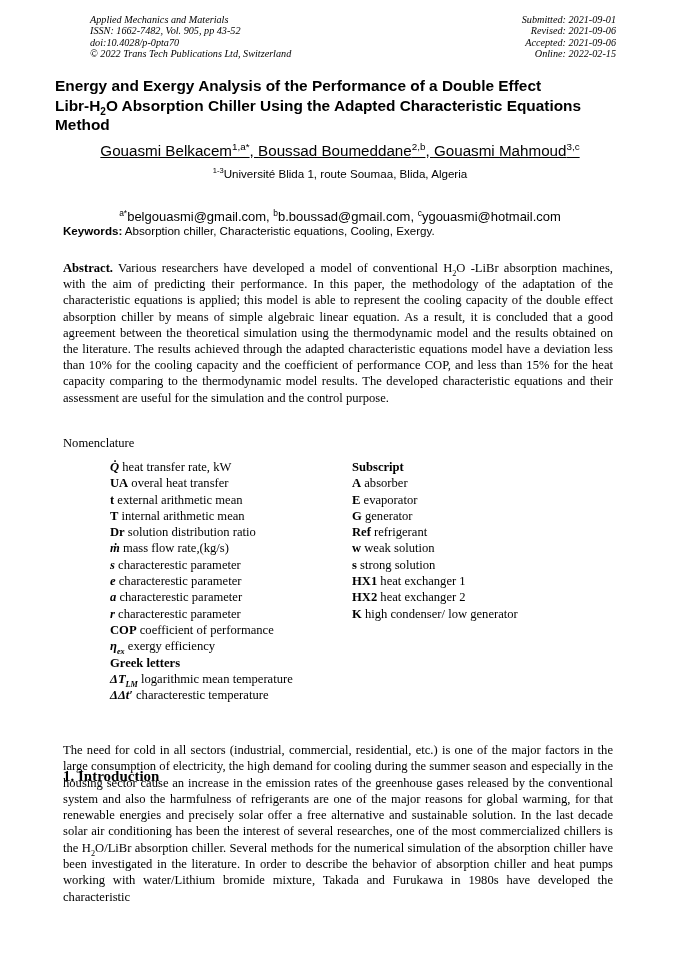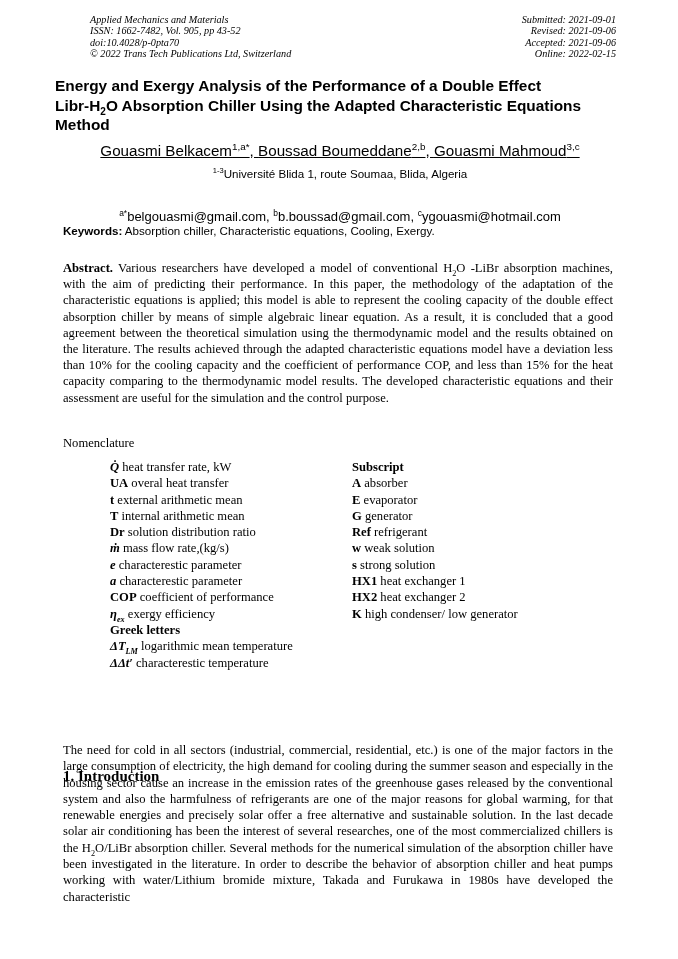--- a/index.html
+++ b/index.html
@@ -82,22 +82,24 @@
 
   <div class="nom-title">Nomenclature</div>
 
   <div class="nom-left">
     <div class="nom-row"><span class="it">Q̇</span><span>  heat transfer rate, kW</span></div>
     <div class="nom-row"><b>UA</b><span>  overal heat transfer</span></div>
     <div class="nom-row"><b>t</b><span>  external arithmetic mean</span></div>
     <div class="nom-row"><b>T</b><span> internal arithmetic mean</span></div>
     <div class="nom-row"><b>Dr</b><span> solution distribution ratio</span></div>
     <div class="nom-row"><span class="it">ṁ</span><span> mass flow rate,(kg/s)</span></div>
+    <div class="nom-row"><span class="it">s</span><span> characterestic parameter</span></div>
     <div class="nom-row"><span class="it">e</span><span> characterestic parameter</span></div>
     <div class="nom-row"><span class="it">a</span><span> characterestic parameter</span></div>
+    <div class="nom-row"><span class="it">r</span><span> characterestic parameter</span></div>
     <div class="nom-row"><b>COP</b><span> coefficient of performance</span></div>
     <div class="nom-row"><span class="it">η</span><sub class="it">ex</sub><span> exergy efficiency</span></div>
     <div class="nom-row"><b>Greek letters</b></div>
     <div class="nom-row"><span class="it">ΔT</span><sub class="it">LM</sub><span> logarithmic mean temperature</span></div>
     <div class="nom-row"><span class="it">ΔΔt′</span><span> characterestic temperature</span></div>
   </div>
 
   <div class="nom-right">
     <div class="nom-row"><b>Subscript</b></div>
     <div class="nom-row"><b>A</b><span> absorber</span></div>

